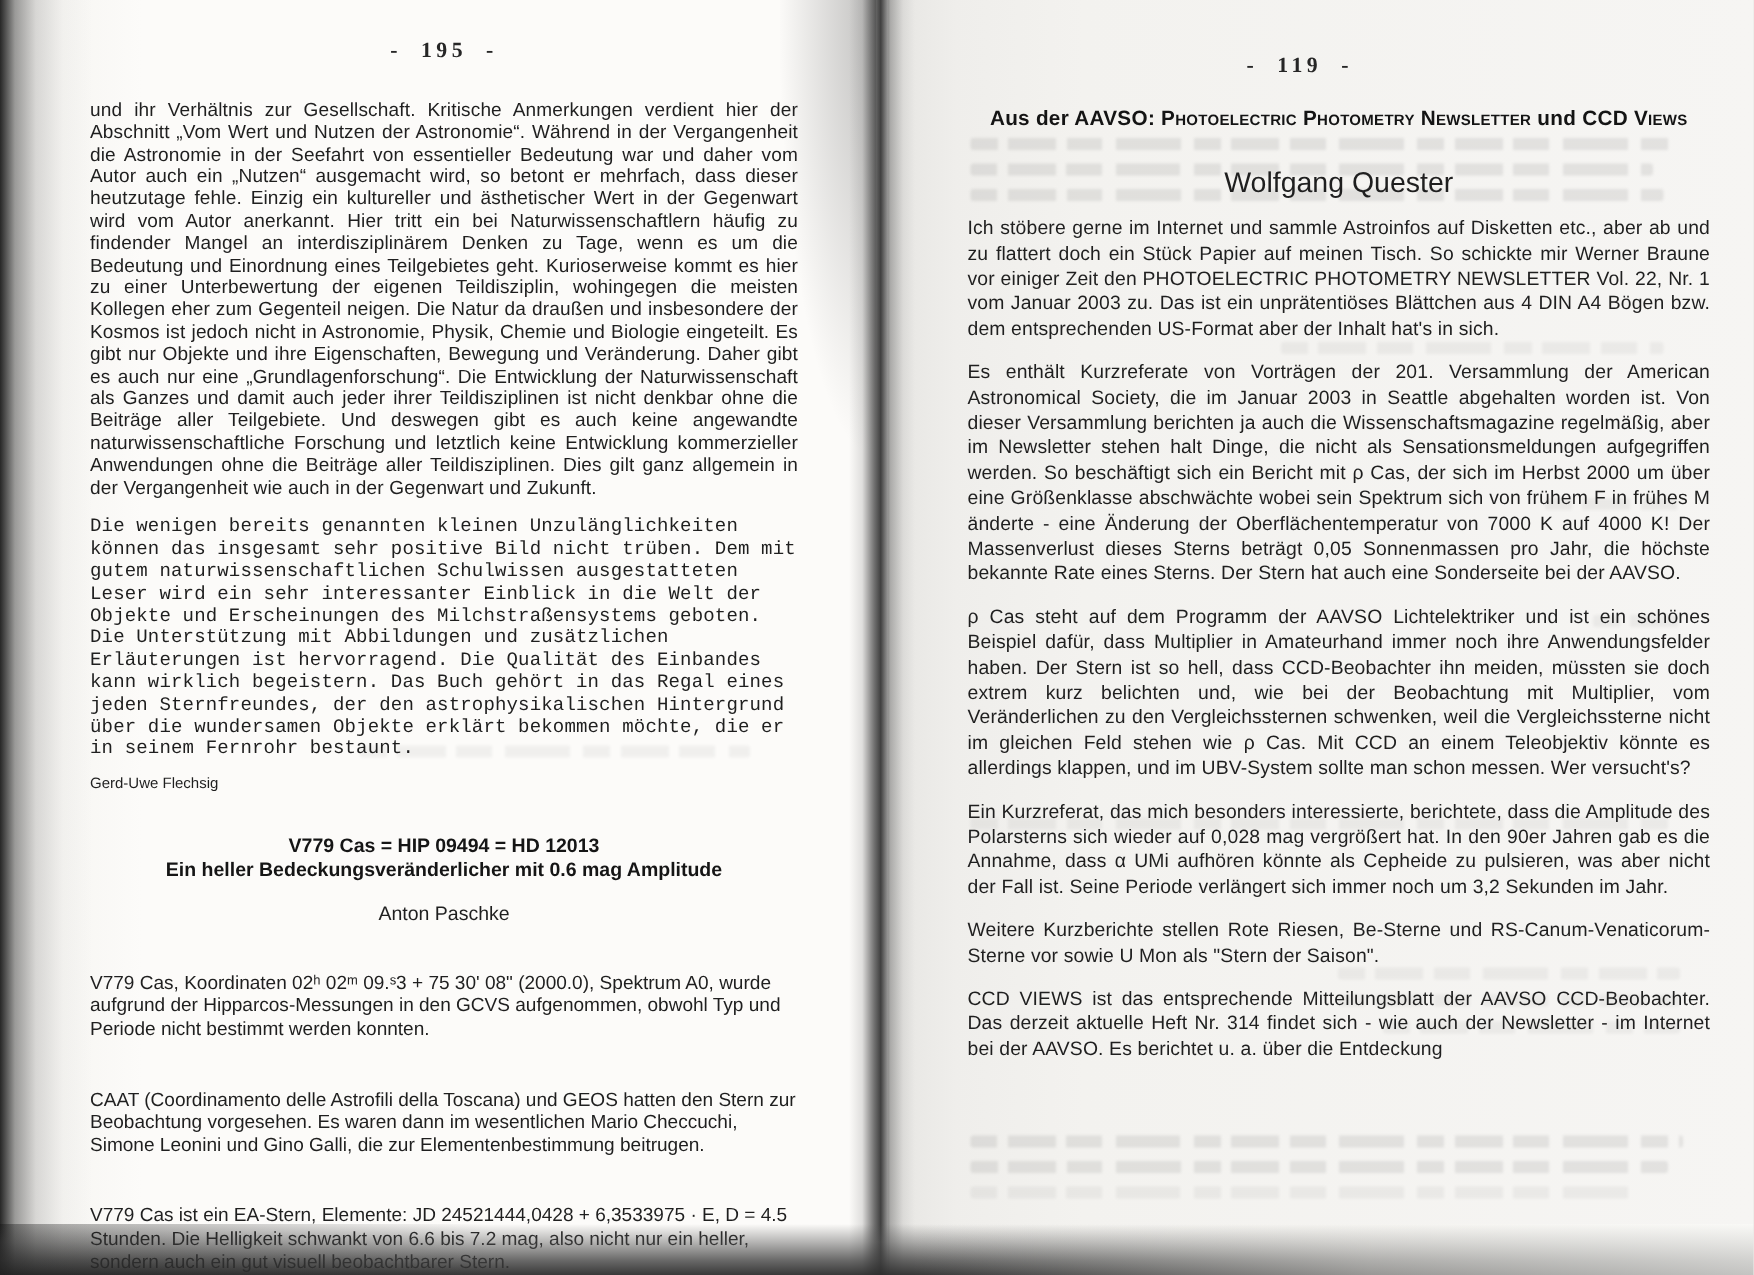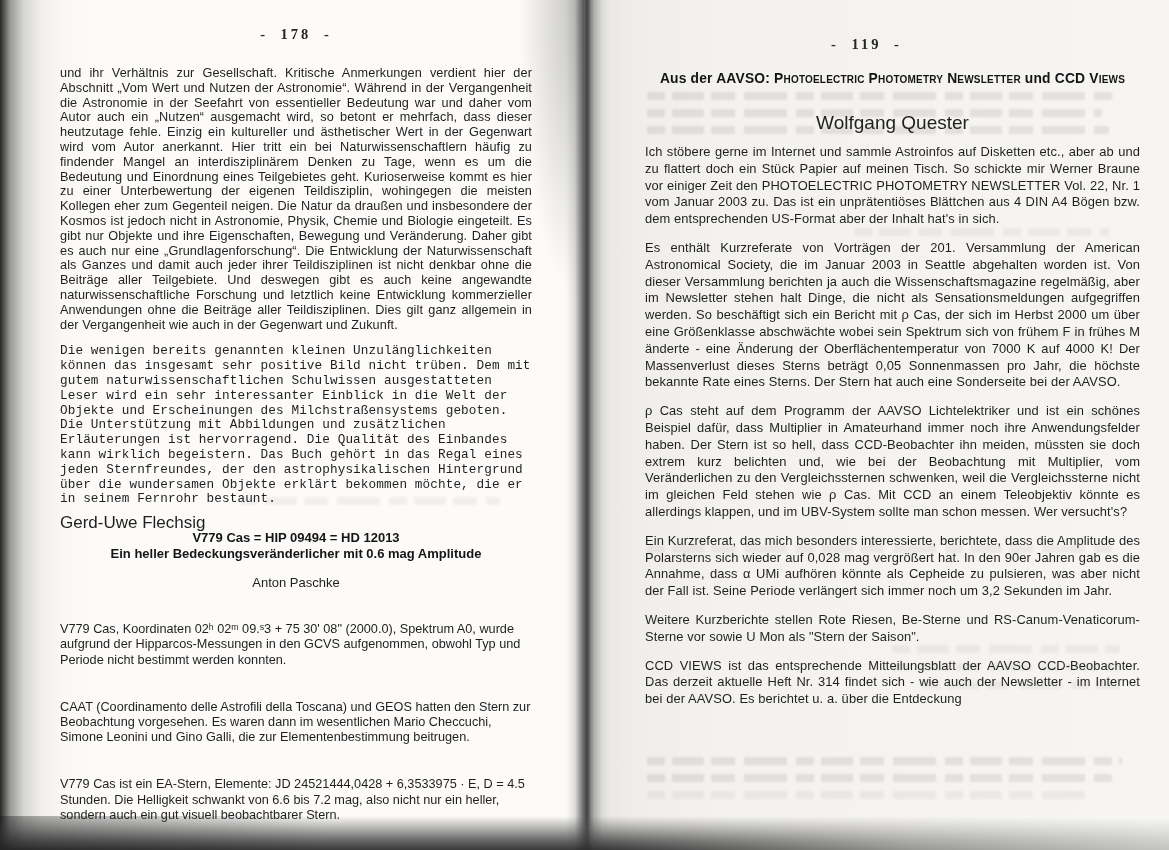--- a/index.html
+++ b/index.html
@@ -35,21 +35,21 @@
   .col-right .page-num { transform: translateX(-26px); }
 
   p { margin: 0; }
   .just { text-align: justify; text-align-last: left; }
   .rag  { text-align: left; }
 
   
   .col-left .body-txt { font-size: 12.7px; line-height: 14.8px; letter-spacing: 0.1px; }
   .p1 { margin-top: 24px; margin-bottom: 12px; }
   .p2 { margin-bottom: 8px; font-family: Liberation Mono, monospace; }
-  .reviewer { font-size: 17px; line-height: 15px; }
+  .reviewer { font-size: 10px; line-height: 15px; margin-bottom: 26px; }
   .art-title {
     font-weight: bold; text-align: center;
     font-size: 13px; line-height: 16px; color: #151515;
   }
   .art-author { text-align: center; font-size: 13px; line-height: 15px; margin: 13px 0 13px; }
   .small-par { font-size: 12.7px; line-height: 15.2px; margin-bottom: 13px; margin-top: 32px; }
 
   
   .r-title {
     font-weight: bold; text-align: center; color: #141414;
@@ -115,21 +115,21 @@
   .bleed.faint { opacity: 0.07; }
 </style>
 </head>
 <body>
 
 <div class="scan">
 
   <div class="page page-left">
     <div class="bleed faint" style="top:497px; left:240px; width:260px;"></div>
     <div class="col col-left">
-      <div class="page-num">- 178 -</div>
+      <div class="page-num">- 195 -</div>
 
       <p class="body-txt just p1">und ihr Verhältnis zur Gesellschaft. Kritische Anmerkungen verdient hier der Abschnitt „Vom Wert und Nutzen der Astronomie“. Während in der Vergangenheit die Astronomie in der Seefahrt von essentieller Bedeutung war und daher vom Autor auch ein „Nutzen“ ausgemacht wird, so betont er mehrfach, dass dieser heutzutage fehle. Einzig ein kultureller und ästhetischer Wert in der Gegenwart wird vom Autor anerkannt. Hier tritt ein bei Naturwissenschaftlern häufig zu findender Mangel an interdisziplinärem Denken zu Tage, wenn es um die Bedeutung und Einordnung eines Teilgebietes geht. Kurioserweise kommt es hier zu einer Unterbewertung der eigenen Teildisziplin, wohingegen die meisten Kollegen eher zum Gegenteil neigen. Die Natur da draußen und insbesondere der Kosmos ist jedoch nicht in Astronomie, Physik, Chemie und Biologie eingeteilt. Es gibt nur Objekte und ihre Eigenschaften, Bewegung und Veränderung. Daher gibt es auch nur eine „Grundlagenforschung“. Die Entwicklung der Naturwissenschaft als Ganzes und damit auch jeder ihrer Teildisziplinen ist nicht denkbar ohne die Beiträge aller Teilgebiete. Und deswegen gibt es auch keine angewandte naturwissenschaftliche Forschung und letztlich keine Entwicklung kommerzieller Anwendungen ohne die Beiträge aller Teildisziplinen. Dies gilt ganz allgemein in der Vergangenheit wie auch in der Gegenwart und Zukunft.</p>
       <p class="body-txt rag p2">Die wenigen bereits genannten kleinen Unzulänglichkeiten können das insgesamt sehr positive Bild nicht trüben.  Dem mit gutem naturwissenschaftlichen Schulwissen ausgestatteten Leser wird ein sehr interessanter Einblick in die Welt der Objekte und Erscheinungen des Milchstraßensystems geboten. Die Unterstützung mit Abbildungen und zusätzlichen Erläuterungen ist hervorragend. Die Qualität des Einbandes kann wirklich begeistern. Das Buch gehört in das Regal eines jeden Sternfreundes, der den astrophysikalischen Hintergrund über die wundersamen Objekte erklärt bekommen möchte, die er in seinem Fernrohr bestaunt.</p>
       <p class="reviewer rag">Gerd-Uwe Flechsig</p>
 
       <div class="art-title">V779 Cas =  HIP 09494 = HD 12013</div>
       <div class="art-title">Ein heller Bedeckungsveränderlicher mit 0.6 mag Amplitude</div>
       <div class="art-author">Anton Paschke</div>
 
       <p class="small-par rag">V779 Cas, Koordinaten 02ʰ 02ᵐ 09.ˢ3  + 75 30' 08" (2000.0), Spektrum A0, wurde aufgrund der Hipparcos-Messungen in den GCVS aufgenommen, obwohl Typ und Periode nicht bestimmt werden konnten.</p>

